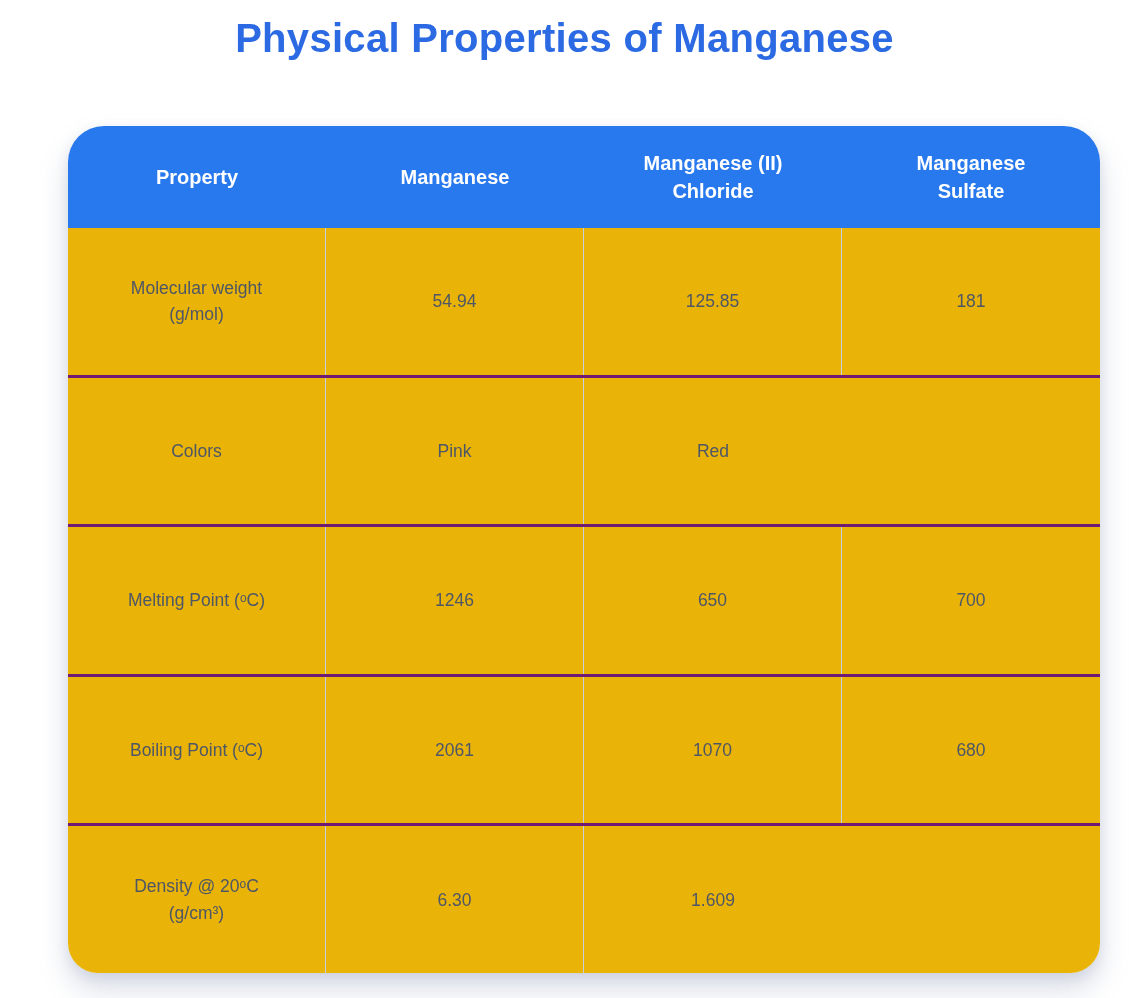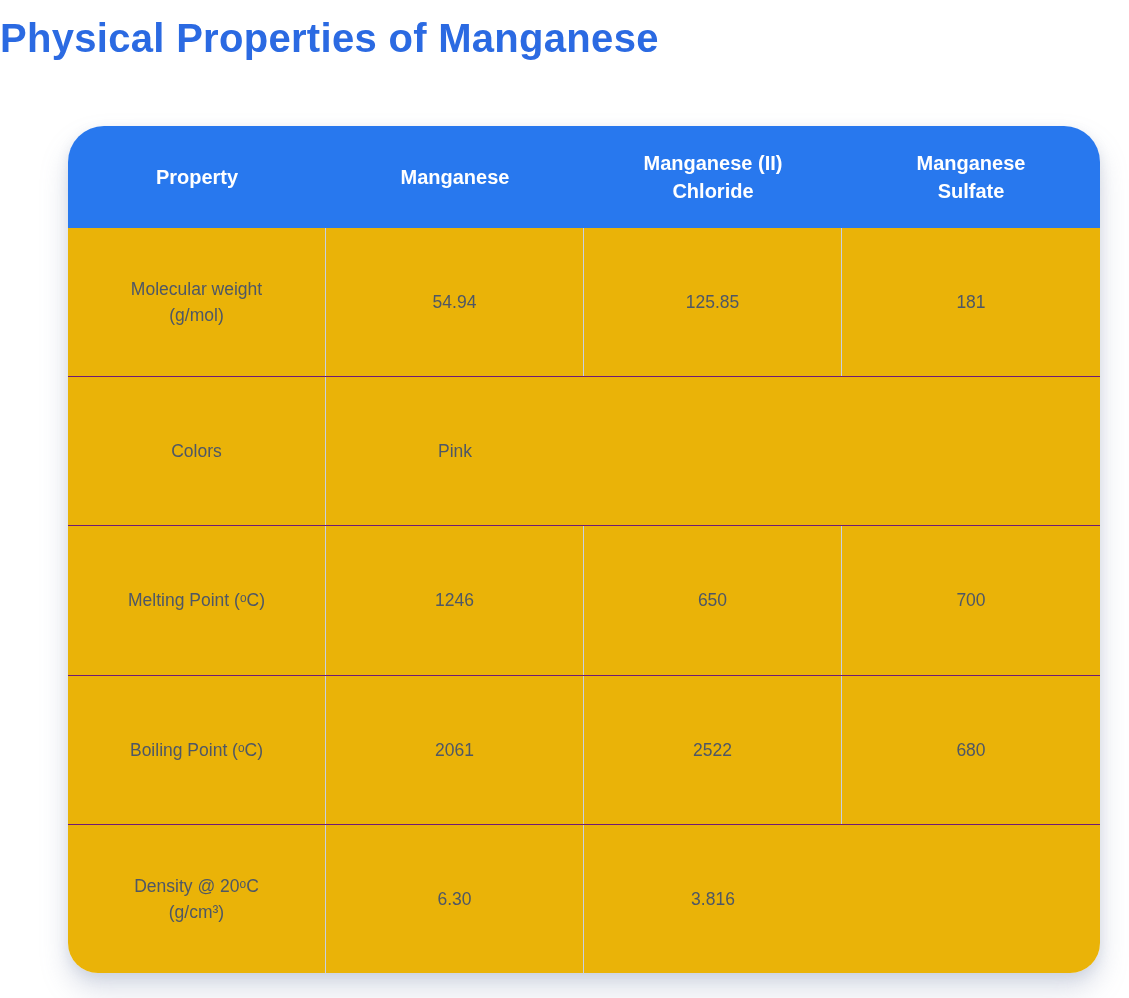--- a/index.html
+++ b/index.html
@@ -14,21 +14,21 @@
     height: 998px;
     background: #ffffff;
     overflow: hidden;
   }
   .page-title {
     position: absolute;
     top: 16px;
     left: 0;
     width: 100%;
     margin: 0;
-    text-align: left;
+    text-align: center;
     font-size: 40px;
     font-weight: 700;
     letter-spacing: 0.3px;
     color: #2b6ae2;
   }
   .prop-table {
     position: absolute;
     left: 68px;
     top: 126px;
     width: 1032px;
@@ -59,21 +59,21 @@
     white-space: pre-line;
     padding: 0 18px;
   }
   .trow {
     flex: 1 1 0;
     display: grid;
     grid-template-columns: repeat(4, 1fr);
     background: #eab308;
   }
   .trow + .trow {
-    border-top: 1px solid #701a75;
+    border-top: 3px solid #701a75;
   }
   .td {
     display: flex;
     align-items: center;
     justify-content: center;
     text-align: center;
     color: #4e5766;
     font-size: 17.5px;
     line-height: 1.5;
     white-space: pre-line;
@@ -105,37 +105,38 @@
       <div class="td">Molecular weight
 (g/mol)</div>
       <div class="td">54.94</div>
       <div class="td">125.85</div>
       <div class="td">181</div>
     </div>
 
     <div class="trow">
       <div class="td">Colors</div>
       <div class="td">Pink</div>
+      <div class="td">Red</div>
     </div>
 
     <div class="trow">
       <div class="td">Melting Point (ᵒC)</div>
       <div class="td">1246</div>
       <div class="td">650</div>
       <div class="td">700</div>
     </div>
 
     <div class="trow">
       <div class="td">Boiling Point (ᵒC)</div>
       <div class="td">2061</div>
-      <div class="td">2522</div>
+      <div class="td">1070</div>
       <div class="td">680</div>
     </div>
 
     <div class="trow">
       <div class="td">Density @ 20ᵒC
 (g/cm³)</div>
       <div class="td">6.30</div>
-      <div class="td">3.816</div>
+      <div class="td">1.609</div>
     </div>
 
   </div>
 </div>
 
 </body></html>

